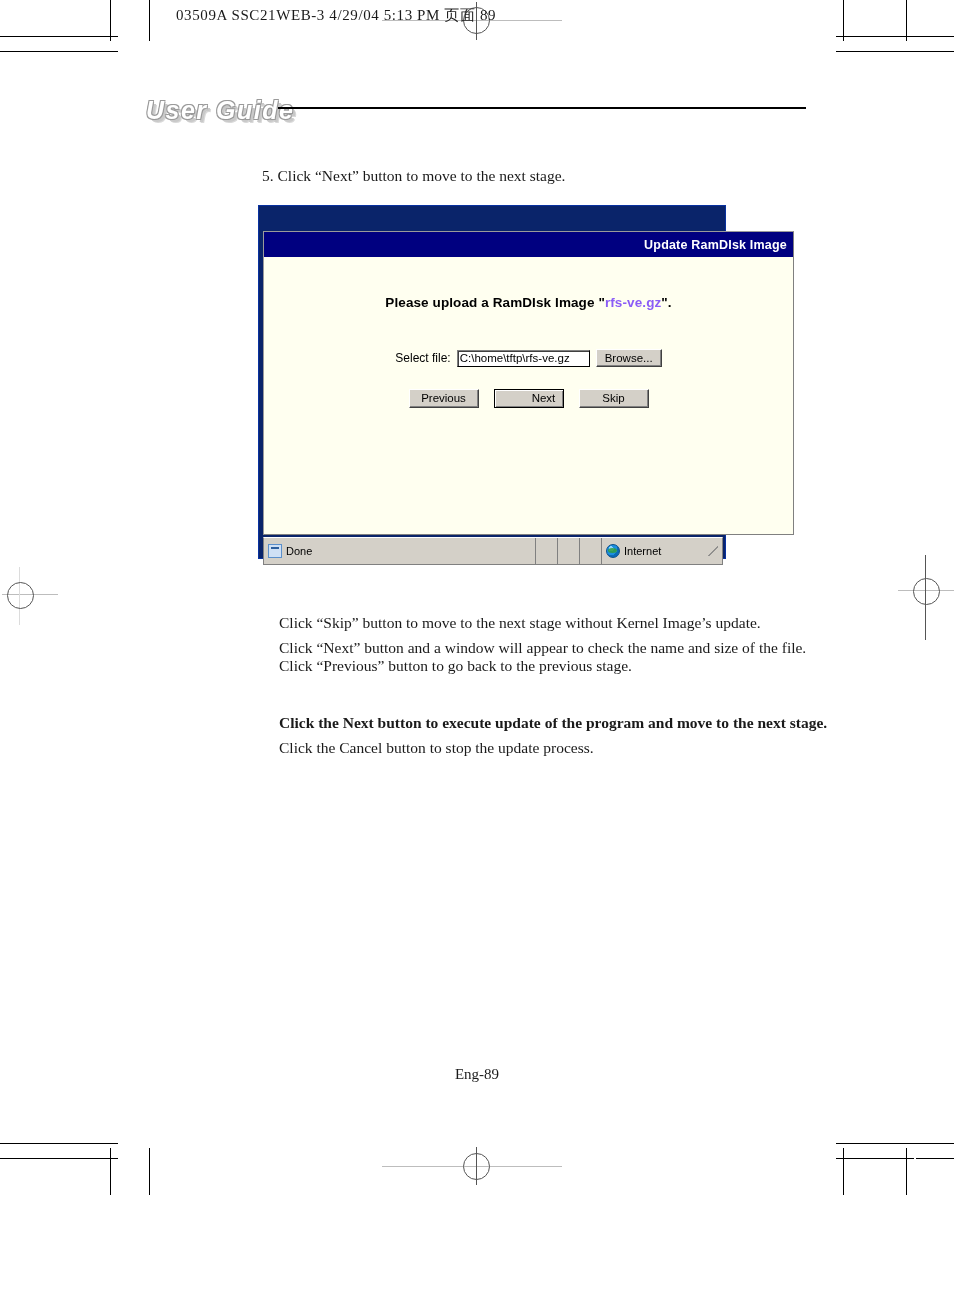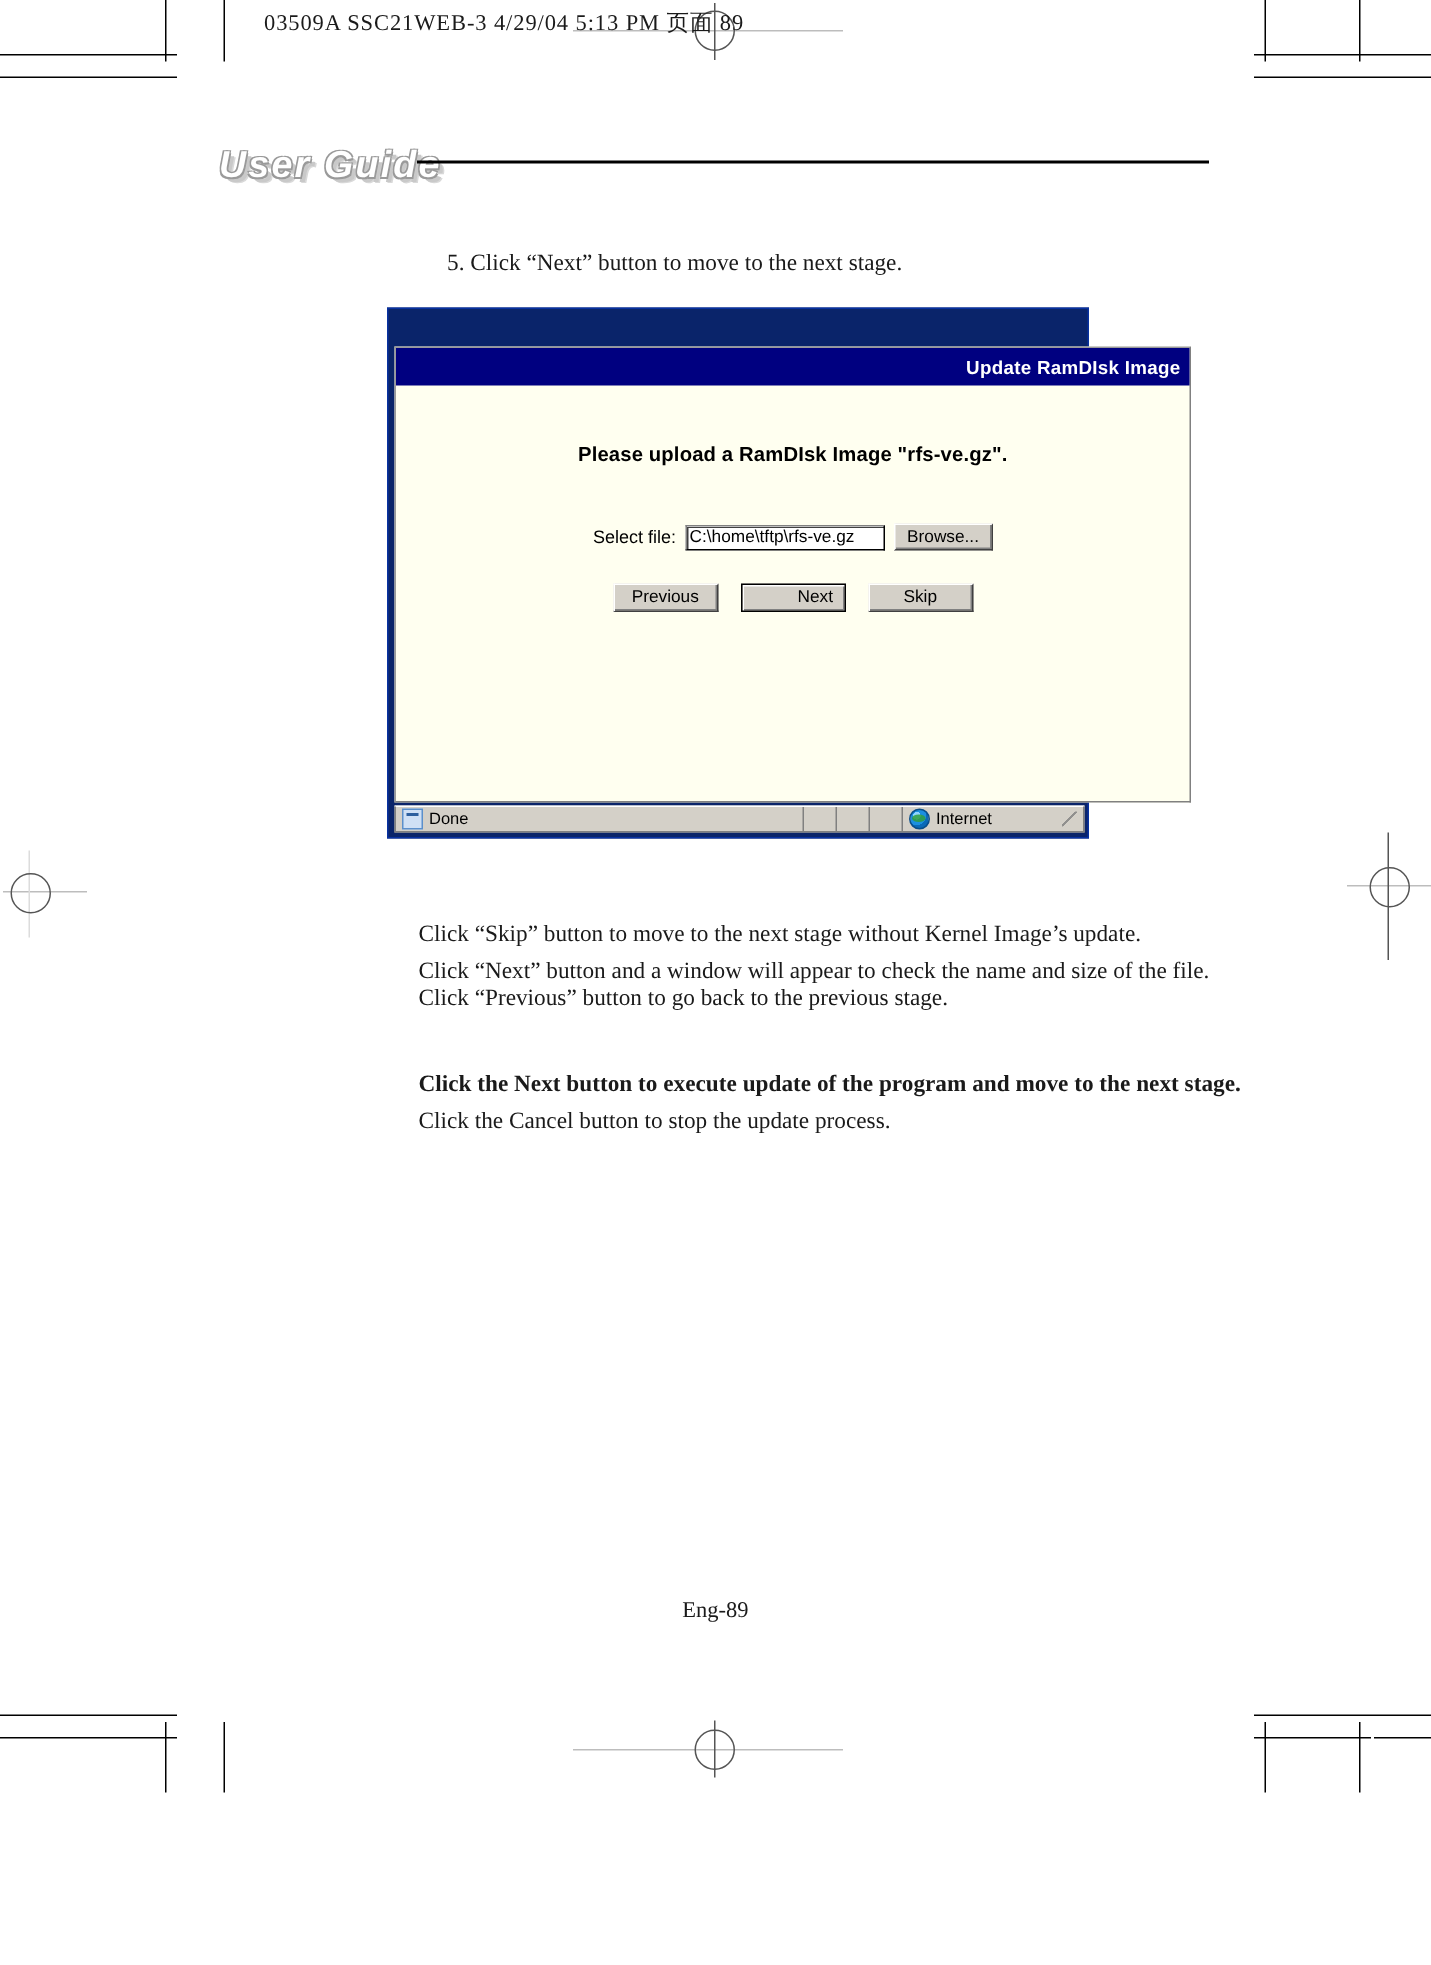--- a/index.html
+++ b/index.html
@@ -33,21 +33,21 @@
     white-space:nowrap;
   }
   .guide-rule{position:absolute;left:278px;top:107px;width:528px;height:2px;background:#000;}
 
   
   .copy{
     position:absolute;
     font-family:"Liberation Serif", serif;
     font-size:15.5px;color:#1a1a1a;white-space:nowrap;
   }
-  .step{left:262px;top:167px;margin-left:36px;}
+  .step{left:262px;top:167px;}
   .note{left:279px;margin-top:46px;}
 
   
   .footer{
     position:absolute;left:0;top:1066px;width:954px;text-align:center;
     font-family:"Liberation Serif", serif;font-size:15px;color:#1a1a1a;
   }
 
   
   .ie-window{
@@ -95,21 +95,21 @@
   }
   .page-band{
     height:25px;background:#000080;color:#ffffff;
     display:flex;align-items:center;justify-content:flex-end;
     padding-right:6px;font-size:12.5px;font-weight:bold;letter-spacing:.2px;
   }
   .page-heading{
     text-align:center;margin-top:38px;
     font-size:13.5px;font-weight:bold;color:#000000;letter-spacing:.1px;
   }
-  .page-heading .fname{color:#000000;}
+  .page-heading .fname{color:#8b5cf6;}
   .form-row{
     display:flex;align-items:center;justify-content:center;
     margin-top:39px;gap:6px;
   }
   .form-label{font-size:12px;color:#000;}
   .file-input{
     width:133px;height:17px;box-sizing:border-box;
     background:#ffffff;
     border:1px solid #000;border-top-color:#808080;border-left-color:#808080;
     box-shadow:inset 1px 1px 0 #404040;
@@ -128,21 +128,21 @@
   .btn.browse{height:18px;padding:0 8px;line-height:16px;}
   .nav-row{display:flex;justify-content:center;gap:15px;margin-top:22px;}
   .btn.nav{width:70px;height:19px;text-align:center;padding:0;line-height:17px;}
   .btn.nav.focus{
     border:1px solid #000;
     box-shadow:inset 1px 1px 0 #ffffff, inset -1px -1px 0 #808080;
     padding-left:30px;
   }
 
   .ie-status{
-    position:absolute;left:4px;top:331px;width:460px;height:18px;
+    position:absolute;left:4px;top:331px;width:460px;height:28px;
     background:#d4d0c8;border:1px solid #808080;border-top-color:#ffffff;
     box-sizing:border-box;display:flex;align-items:flex-start;
     font-size:11px;color:#000;
   }
   .st-pane{
     height:100%;box-sizing:border-box;display:flex;align-items:center;
     border-right:1px solid #808080;padding:0 4px;gap:4px;
   }
   .st-pane.grow{flex:1;border-right:1px solid #808080;}
   .st-pane.sm{width:22px;}

